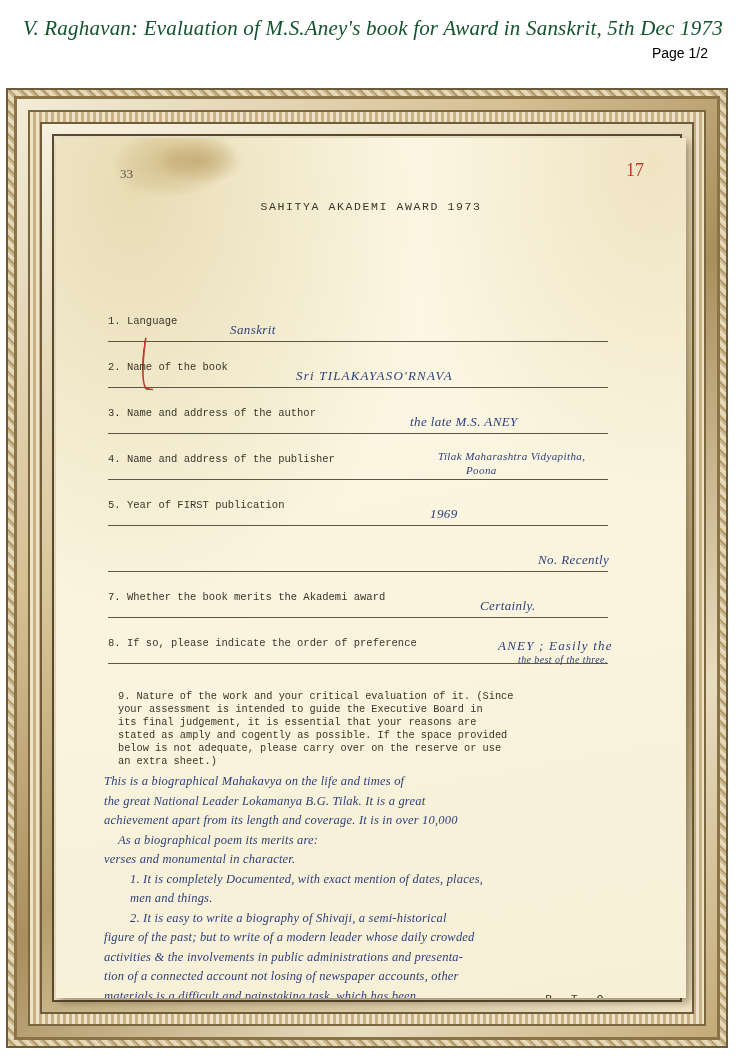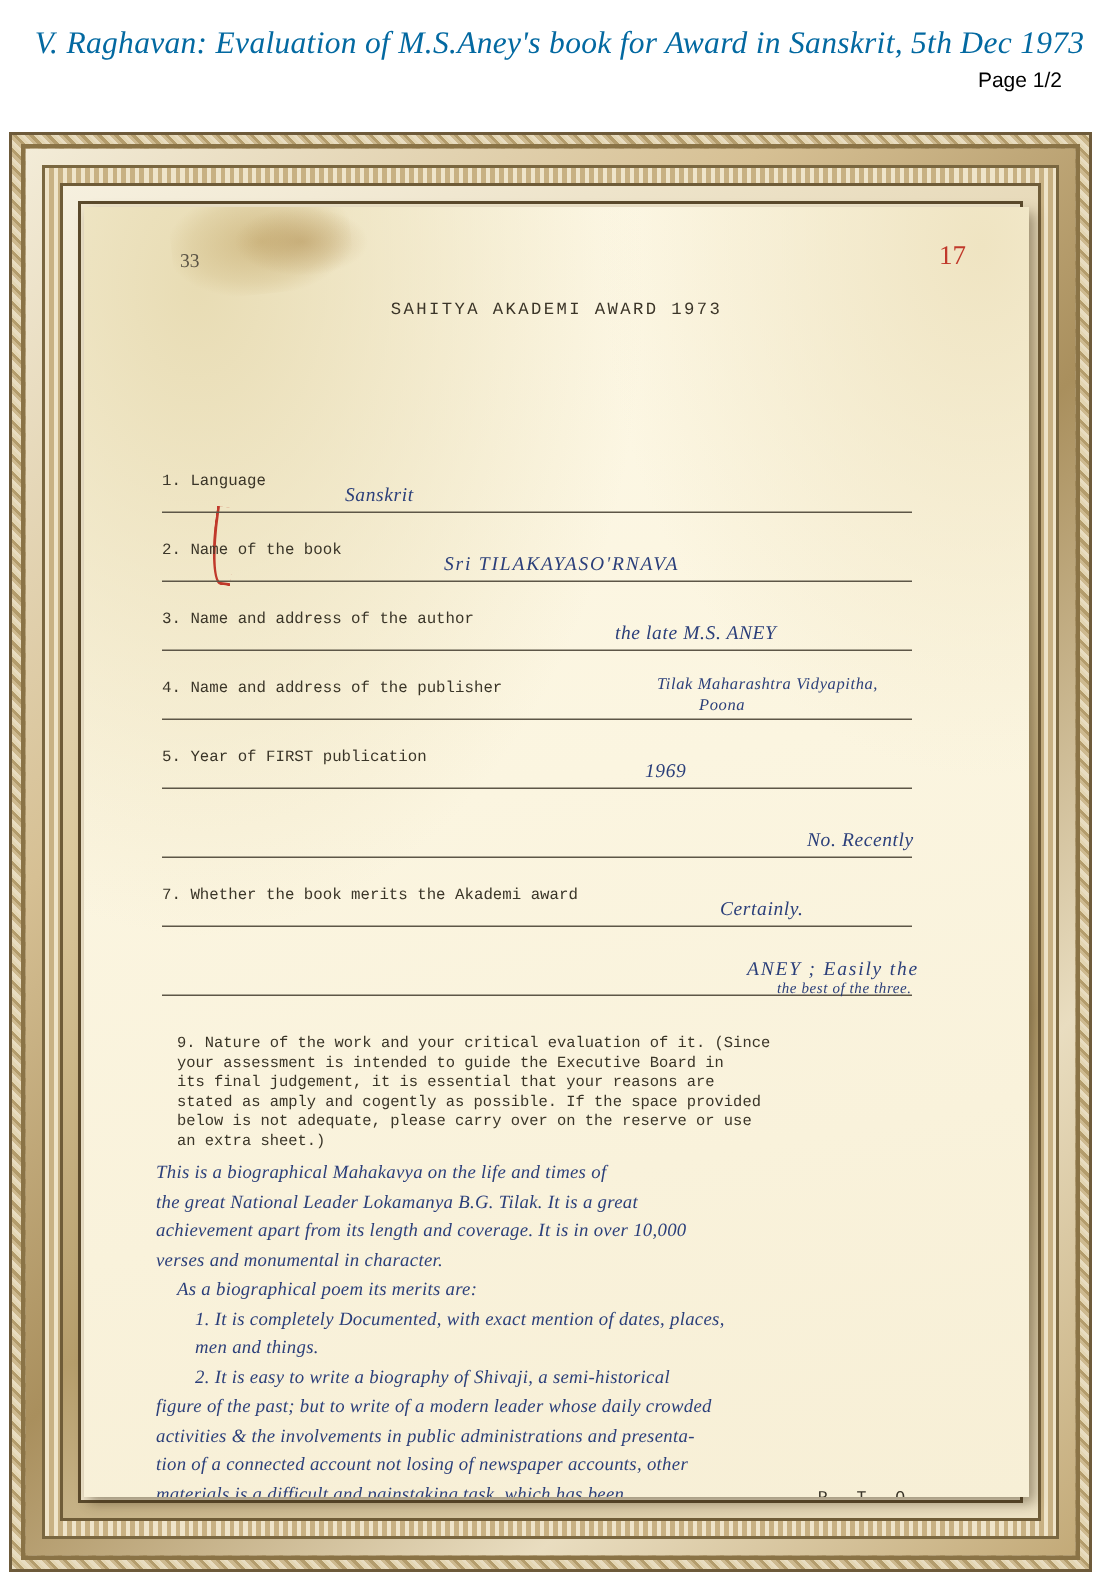--- a/index.html
+++ b/index.html
@@ -17,21 +17,21 @@
 
   
   .header {
     padding: 16px 14px 0 14px;
     text-align: center;
   }
   .header-title {
     font-family: "Liberation Serif", serif;
     font-style: italic;
     font-size: 21px;
-    color: #0369a1;
+    color: #14532d;
     letter-spacing: 0.2px;
     white-space: nowrap;
   }
   .page-label {
     margin-top: 4px;
     text-align: right;
     padding-right: 38px;
     font-family: "Liberation Sans", sans-serif;
     font-size: 14px;
     color: #000000;
@@ -278,37 +278,38 @@
       <div class="form-row" style="top:406px;">
         <span class="ans" style="left:430px;">No.  Recently</span>
       </div>
 
       <div class="form-row" style="top:452px;">
         <span class="q"><span>7.</span> <span>Whether the book merits the Akademi award</span></span>
         <span class="ans" style="left:372px;">Certainly.</span>
       </div>
 
       <div class="form-row" style="top:498px;">
+        <span class="q"><span>8.</span> <span>If so, please indicate the order of preference</span></span>
         <span class="ans caps" style="left:390px; bottom:10px;">ANEY ; Easily the</span>
         <span class="ans" style="left:410px; bottom:-4px; font-size:10px;">the best of the three.</span>
       </div>
 
       <div class="q9" style="top:552px;">9. Nature of the work and your critical evaluation of it. (Since
    your assessment is intended to guide the Executive Board in
    its final judgement, it is essential that your reasons are
    stated as amply and cogently as possible.  If the space provided
    below is not adequate, please carry over on the reserve or use
    an extra sheet.)</div>
 
       <div class="handwriting" style="top:634px;">
         <div class="hw-line">This is a biographical Mahakavya on the life and times of</div>
         <div class="hw-line">the great National Leader Lokamanya B.G. Tilak. It is a great</div>
         <div class="hw-line">achievement apart from its length and coverage. It is in over 10,000</div>
+        <div class="hw-line hw-indent2">As a biographical poem its merits are:</div>
         <div class="hw-line">verses and monumental in character.</div>
-        <div class="hw-line hw-indent2">As a biographical poem its merits are:</div>
         <div class="hw-line hw-indent">1. It is completely Documented, with exact mention of dates, places,</div>
         <div class="hw-line hw-indent">men and things.</div>
         <div class="hw-line hw-indent">2. It is easy to write a biography of Shivaji, a semi-historical</div>
         <div class="hw-line">figure of the past; but to write of a modern leader whose daily crowded</div>
         <div class="hw-line">activities &amp; the involvements in public administrations and presenta-</div>
         <div class="hw-line">tion of a connected account not losing of newspaper accounts, other</div>
         <div class="hw-line">materials is a difficult and painstaking task, which has been</div>
 
       </div>
 

